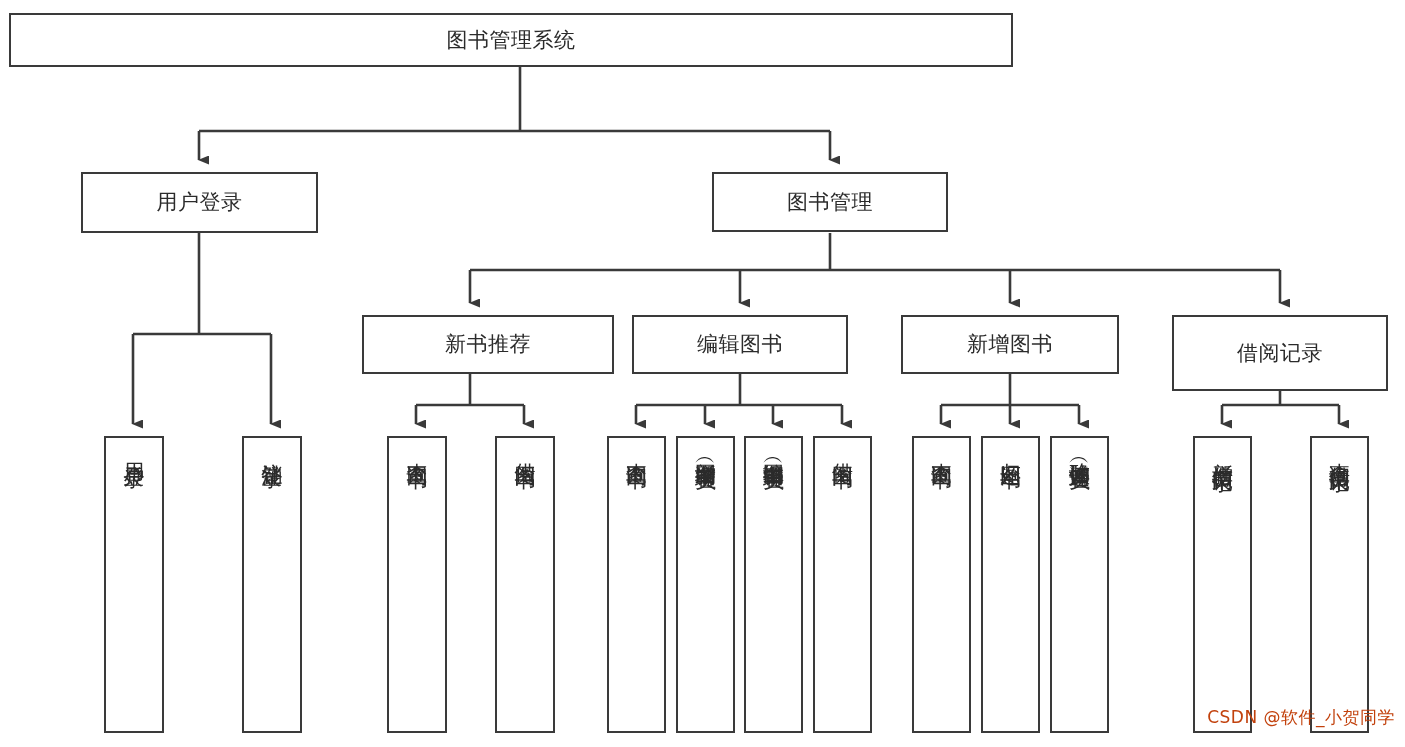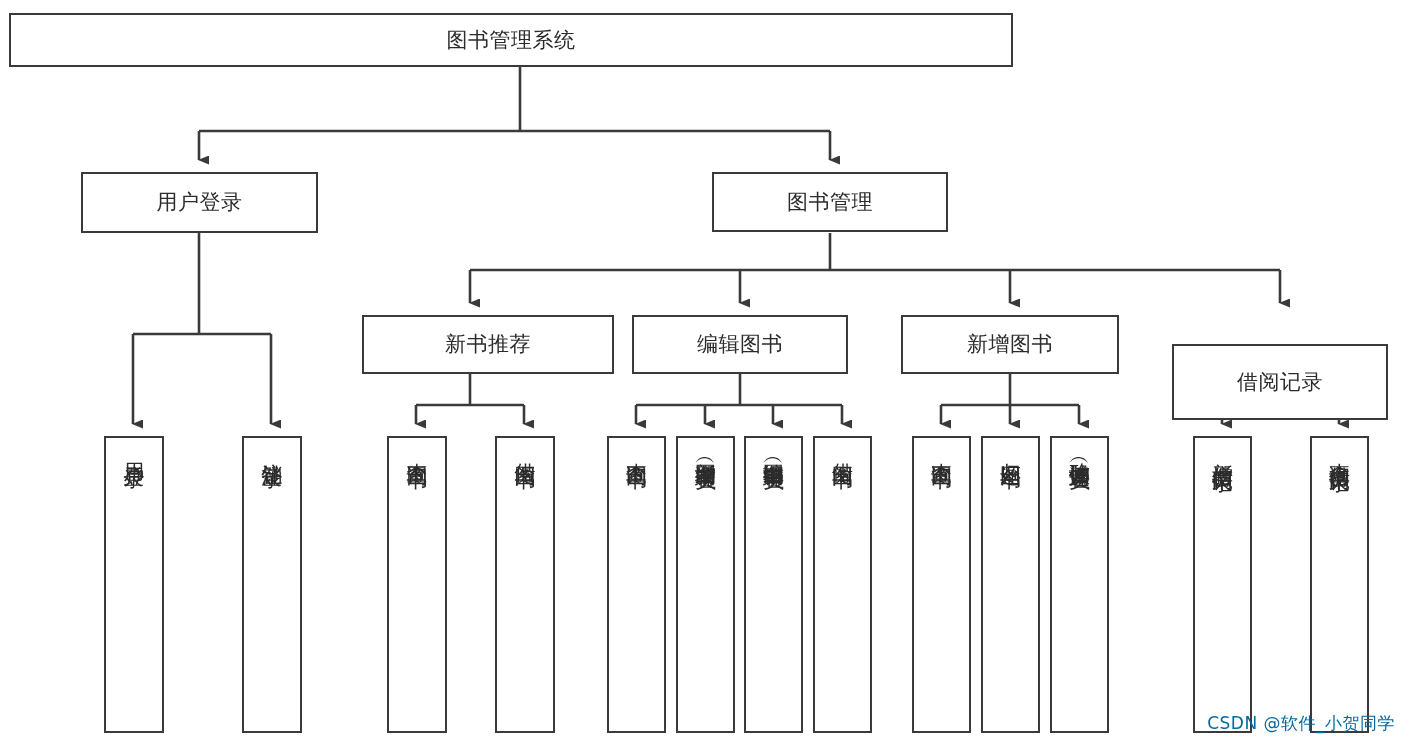--- a/index.html
+++ b/index.html
@@ -56,22 +56,22 @@
     letter-spacing: 2px;
     white-space: nowrap;
     text-align: left;
   }
   .node.vertical.tall .label {
     letter-spacing: 1px;
   }
   .watermark {
     position: absolute;
     right: 10px;
-    bottom: 12px;
-    color: #0369a1;
+    bottom: 18px;
+    color: #c2410c;
     font-size: 17px;
     letter-spacing: 0.5px;
     white-space: nowrap;
     user-select: none;
   }
 </style>
 </head>
 <body>
 
 <div id="diagram-root">
@@ -145,21 +145,21 @@
   </div>
 
   <div class="node" style="left:632px; top:315px; width:216px; height:59px;">
     <span class="label">编辑图书</span>
   </div>
 
   <div class="node" style="left:901px; top:315px; width:218px; height:59px;">
     <span class="label">新增图书</span>
   </div>
 
-  <div class="node" style="left:1172px; top:315px; width:216px; height:76px;margin-top:29px;">
+  <div class="node" style="left:1172px; top:315px; width:216px; height:76px;">
     <span class="label">借阅记录</span>
   </div>
 
   <div class="node vertical" style="left:104px; top:436px; width:60px; height:297px;">
     <span class="label">用户登录</span>
   </div>
 
   <div class="node vertical" style="left:242px; top:436px; width:60px; height:297px;">
     <span class="label">注销登录</span>
   </div>

